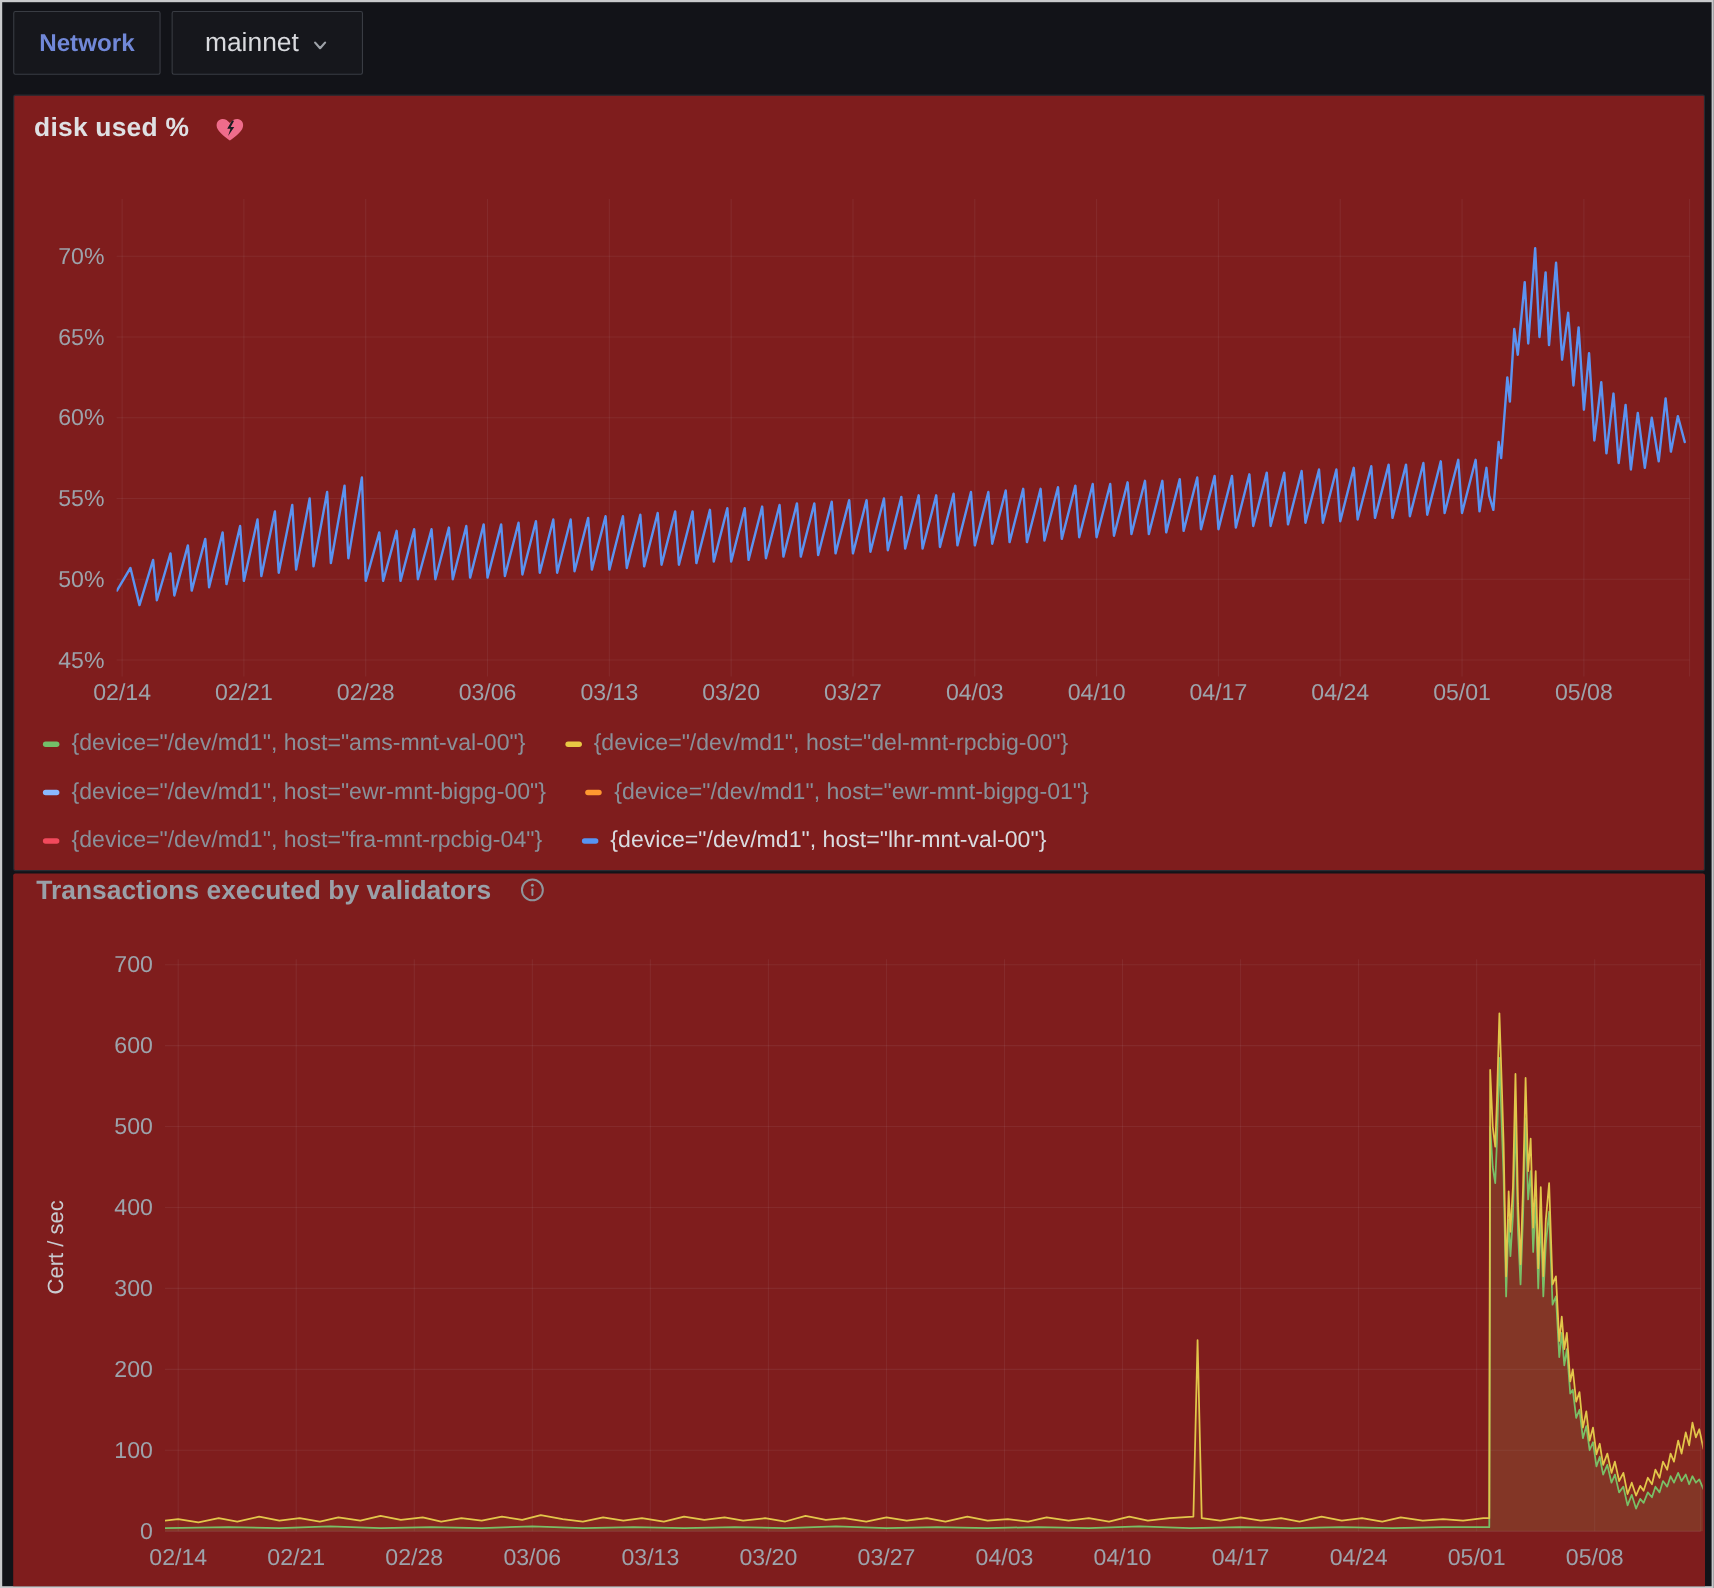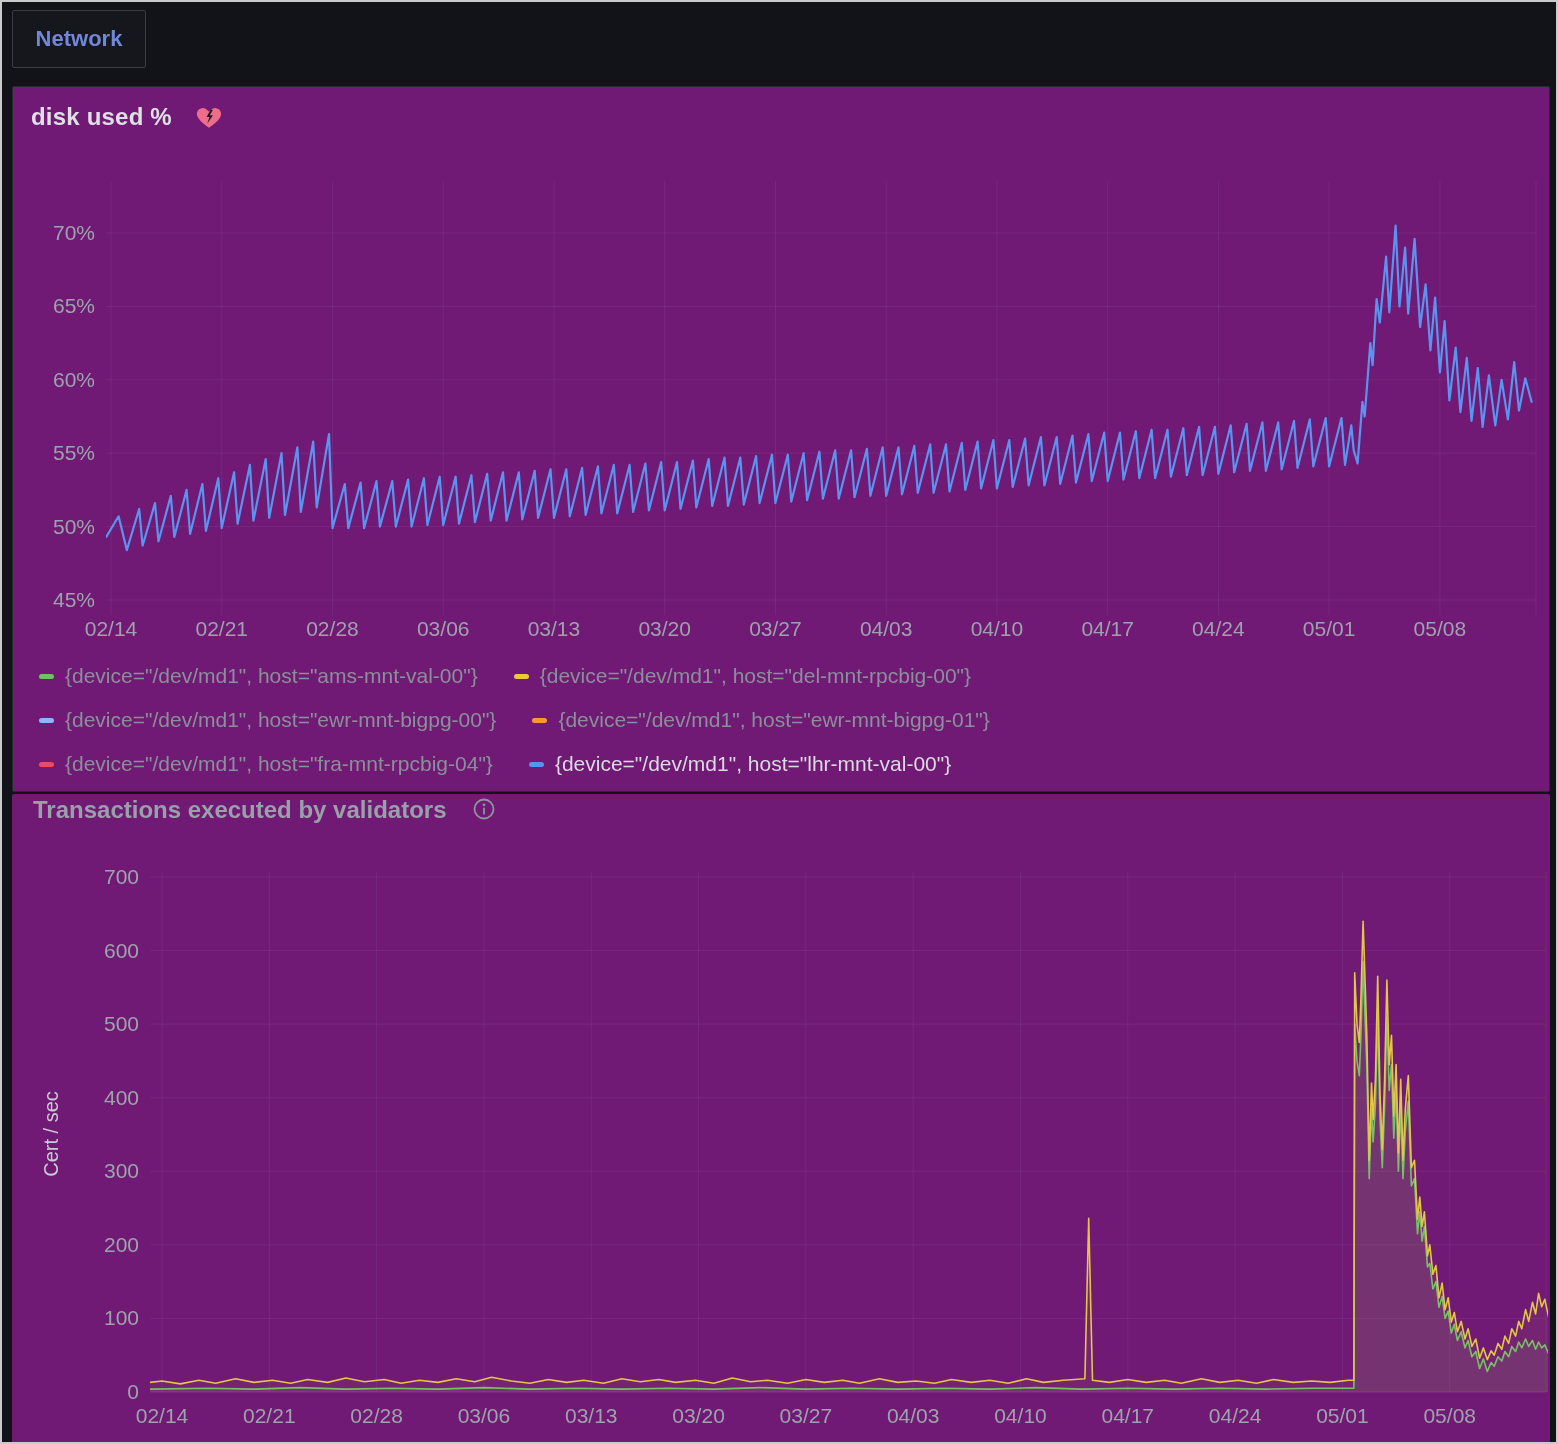--- a/index.html
+++ b/index.html
@@ -20,21 +20,21 @@
     display:flex; align-items:center; justify-content:center;
     background:#16171c;
   }
   .var-label-box { left:10px; width:134px; }
   .var-label { color:#7188d8; font-size:22px; font-weight:600; }
   .var-value-box { left:154px; width:174px; cursor:pointer; gap:10px; }
   .var-value { color:#d9dade; font-size:24px; font-weight:500; }
   .chev { width:18px; height:18px; margin-top:4px; }
   
   .panel {
-    position:absolute; background:#701a75; border-radius:2px;
+    position:absolute; background:#7f1d1d; border-radius:2px;
   }
   .panel-disk {
     left:10px; top:84px; width:1538px; height:706px;
     border:1px solid #272a31;
   }
   .panel-tx {
     left:10px; top:792px; width:1538px; height:650px;
     overflow:hidden;
   }
   .panel-title-row { position:absolute; left:18px; top:16px; display:flex; align-items:center; gap:22px; }
@@ -58,20 +58,26 @@
     transform:rotate(-90deg);
   }
   .heart-icon, .info-icon { flex:none; display:block; }
 </style>
 </head>
 <body>
 
 <div class="topbar">
   <div class="var-box var-label-box">
     <span class="var-label">Network</span>
+  </div>
+  <div class="var-box var-value-box">
+    <span class="var-value">mainnet</span>
+    <svg class="chev" viewBox="0 0 16 16">
+      <polyline points="4,6 8,10.5 12,6" fill="none" stroke="#9da2a8" stroke-width="1.8" stroke-linecap="round" stroke-linejoin="round"></polyline>
+    </svg>
   </div>
 </div>
 
 <div class="panel panel-disk">
   <div class="panel-title-row">
     <span class="disk-title">disk used %</span>
     <svg class="heart-icon" width="30" height="28" viewBox="0 0 24 24">
       <path d="M12 21.2 S 4.6 16.4 2.4 12.2 C 0.6 8.6 2.2 4.9 5.8 4.4 C 8.2 4.1 10.2 5.4 12 7.6 C 13.8 5.4 15.8 4.1 18.2 4.4 C 21.8 4.9 23.4 8.6 21.6 12.2 C 19.4 16.4 12 21.2 12 21.2 Z" fill="#ef6c8b"></path>
       <path d="M13.6 5.6 L 9.9 12.1 L 12.4 12.1 L 10.6 17.6 L 15.4 10.6 L 12.6 10.6 L 15.3 5.9 Z" fill="#1a1d22"></path>
     </svg>

